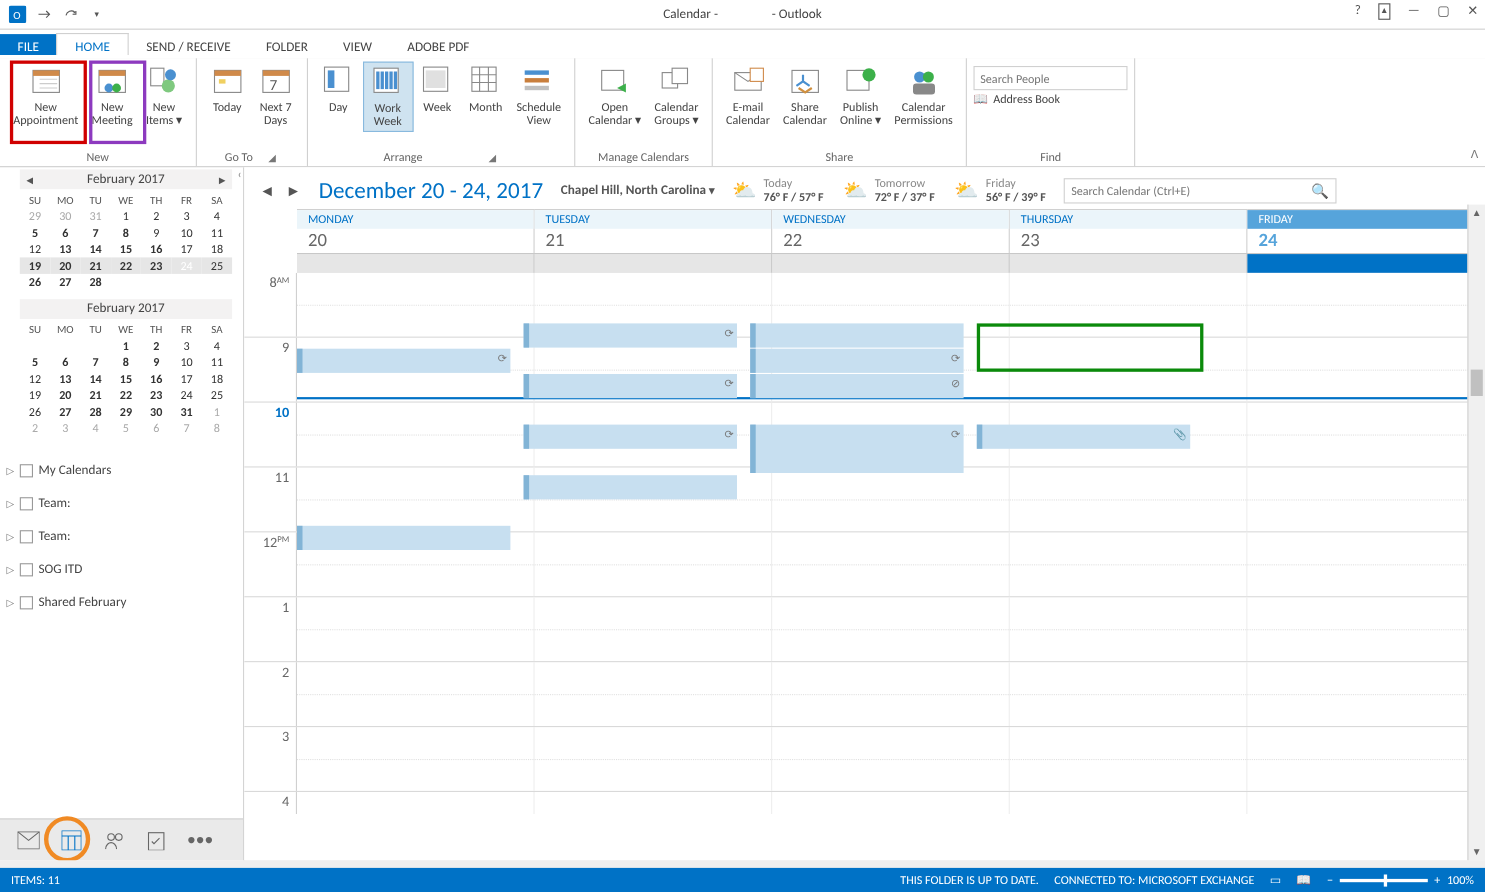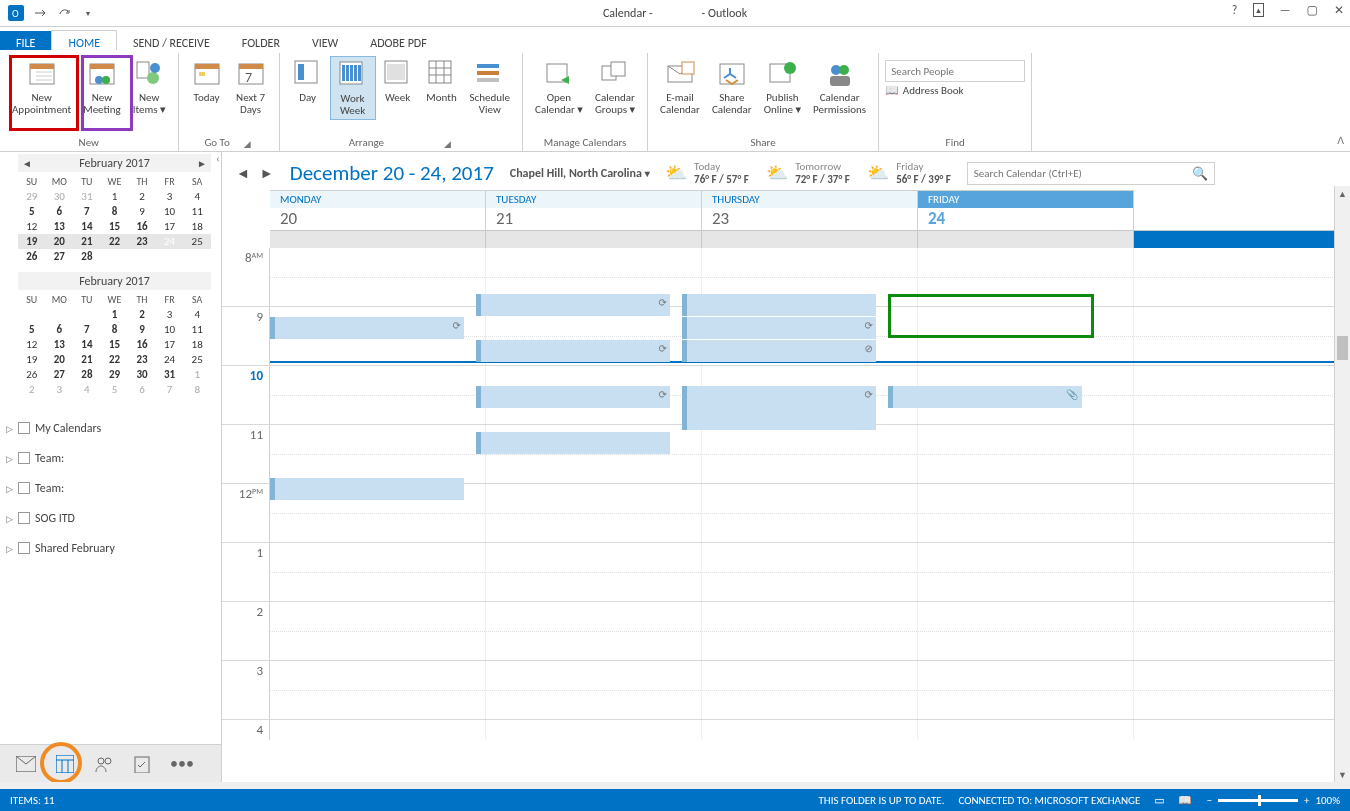--- a/index.html
+++ b/index.html
@@ -618,20 +618,24 @@
         <div class="dh" style="border:none"></div>
         <div class="dh ">
           <div class="dn">MONDAY</div>
           <div class="dd">20</div>
         </div>
         <div class="dh ">
           <div class="dn">TUESDAY</div>
           <div class="dd">21</div>
         </div>
         <div class="dh ">
+          <div class="dn">WEDNESDAY</div>
+          <div class="dd">22</div>
+        </div>
+        <div class="dh ">
           <div class="dn">THURSDAY</div>
           <div class="dd">23</div>
         </div>
         <div class="dh fri">
           <div class="dn">FRIDAY</div>
           <div class="dd">24</div>
         </div>
         <div></div>
         <div class="allday">
           <div></div>

